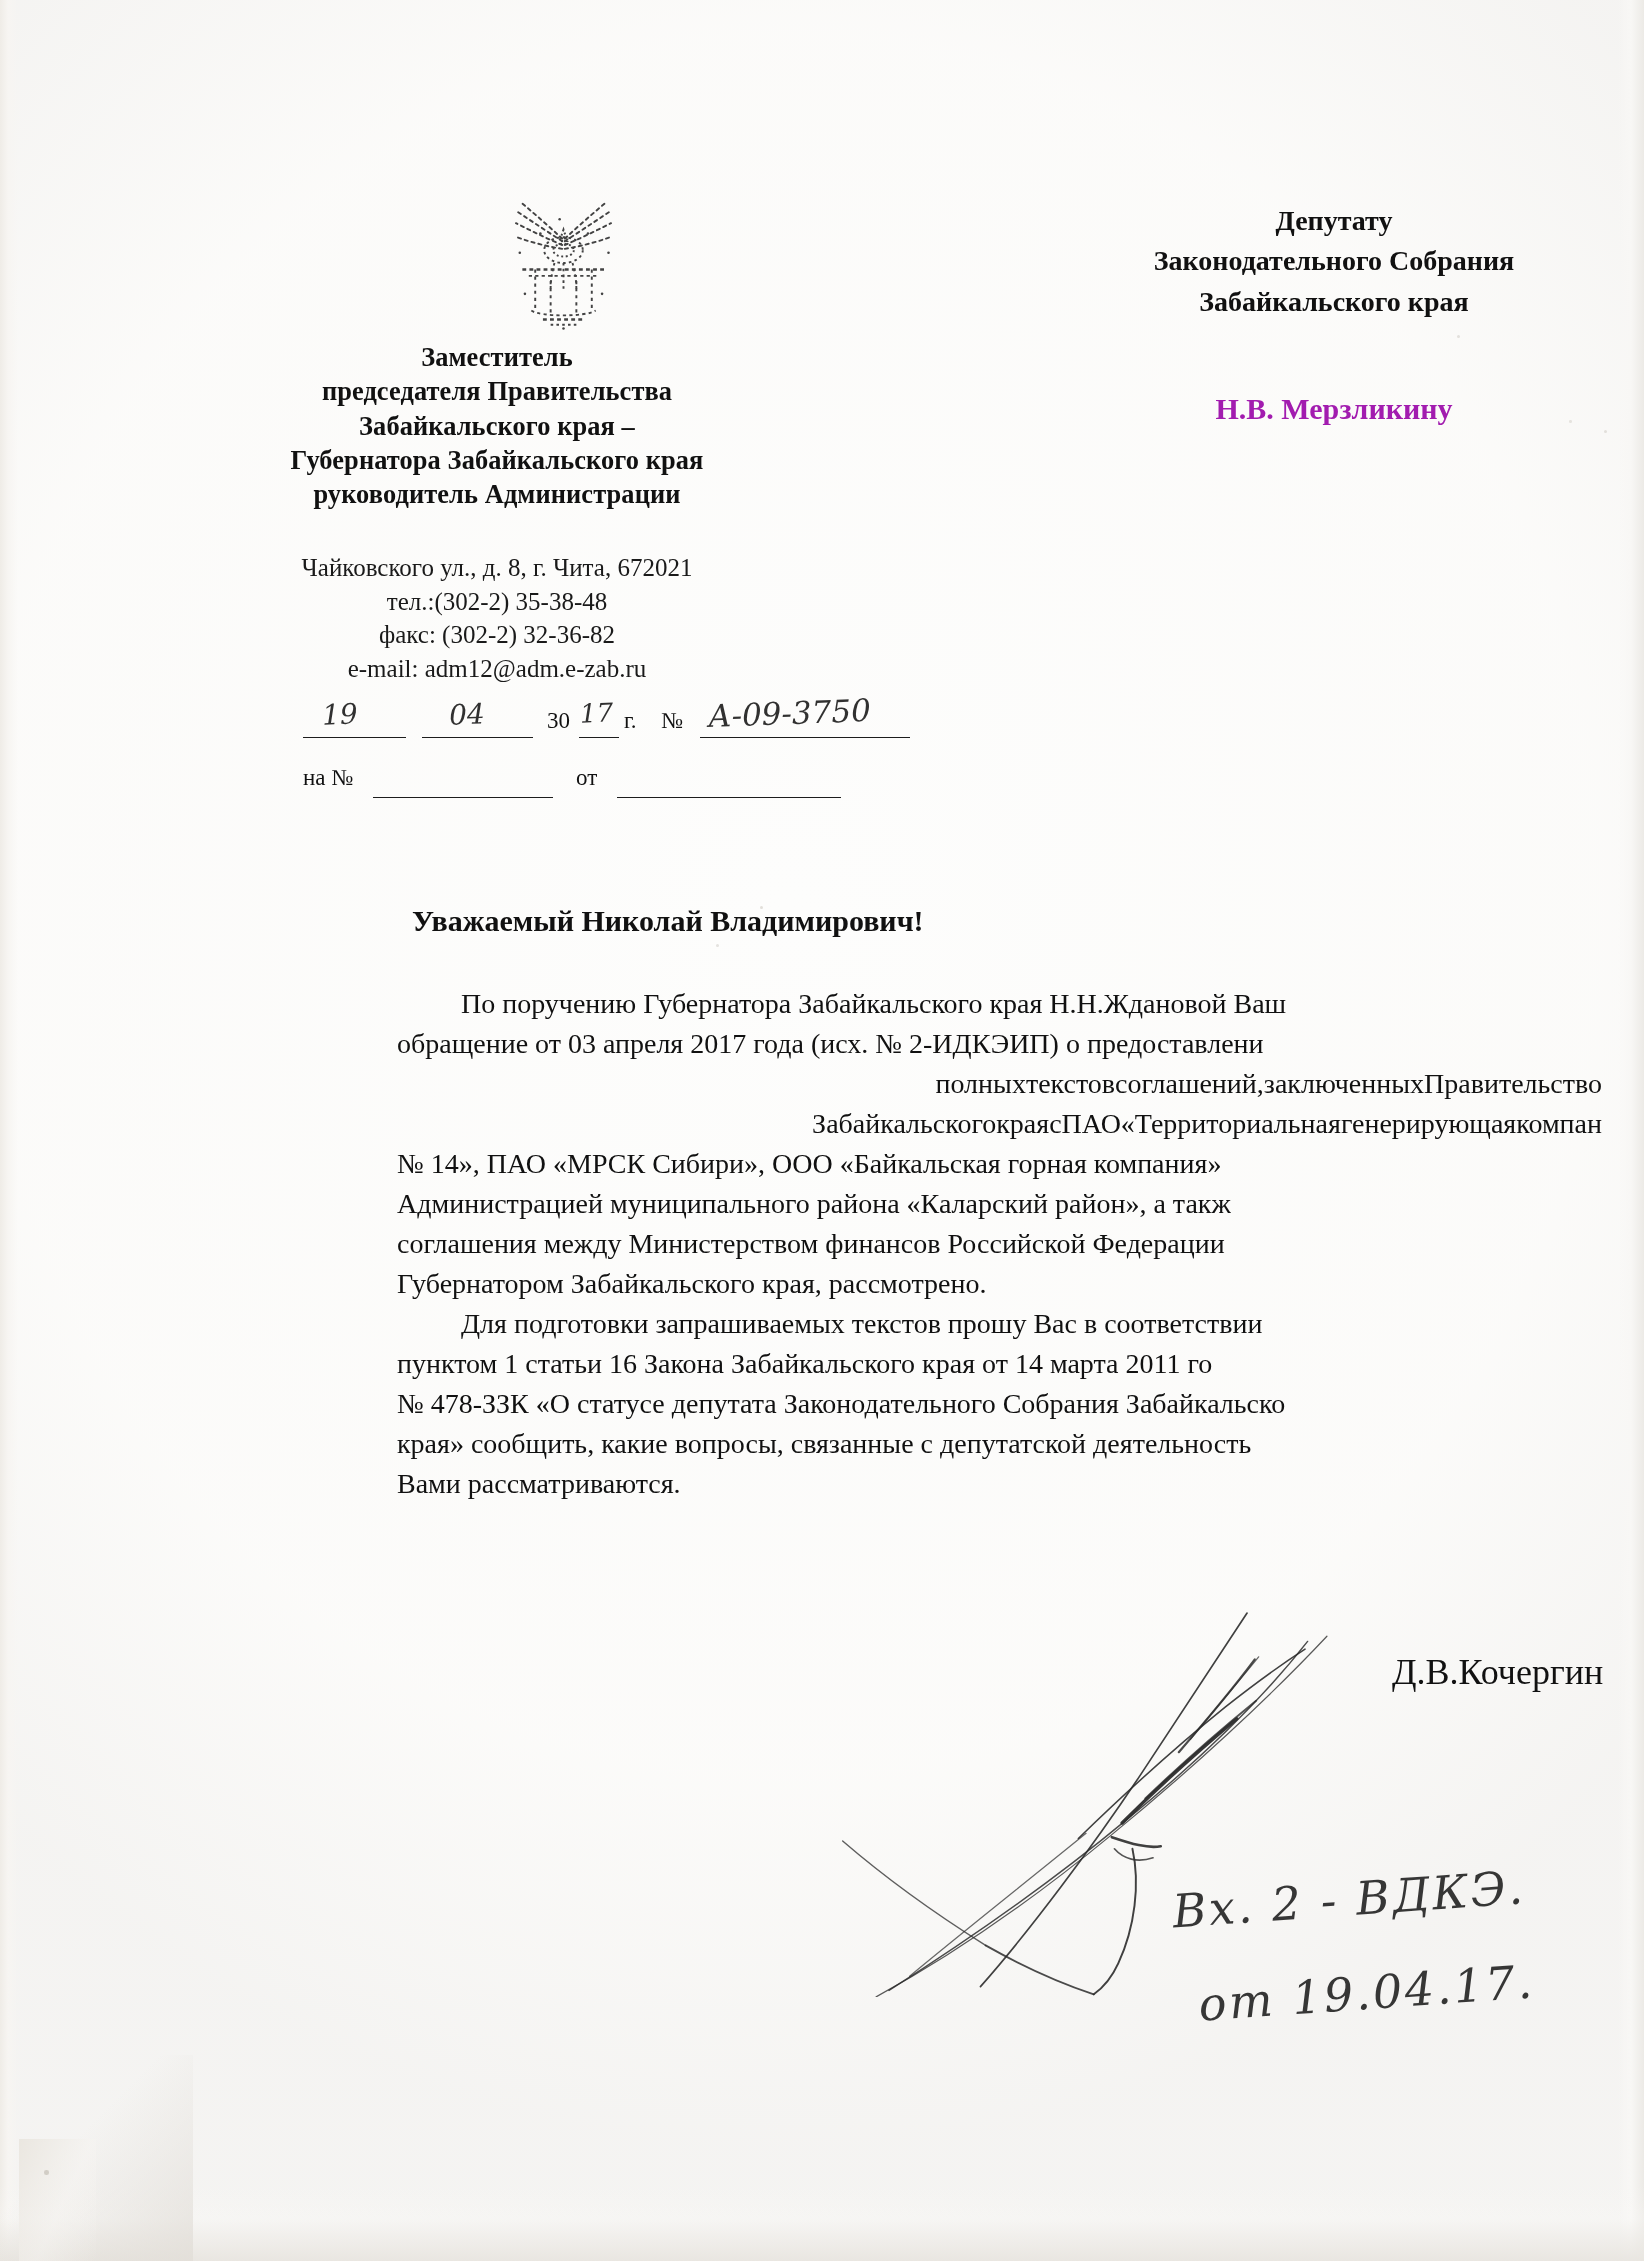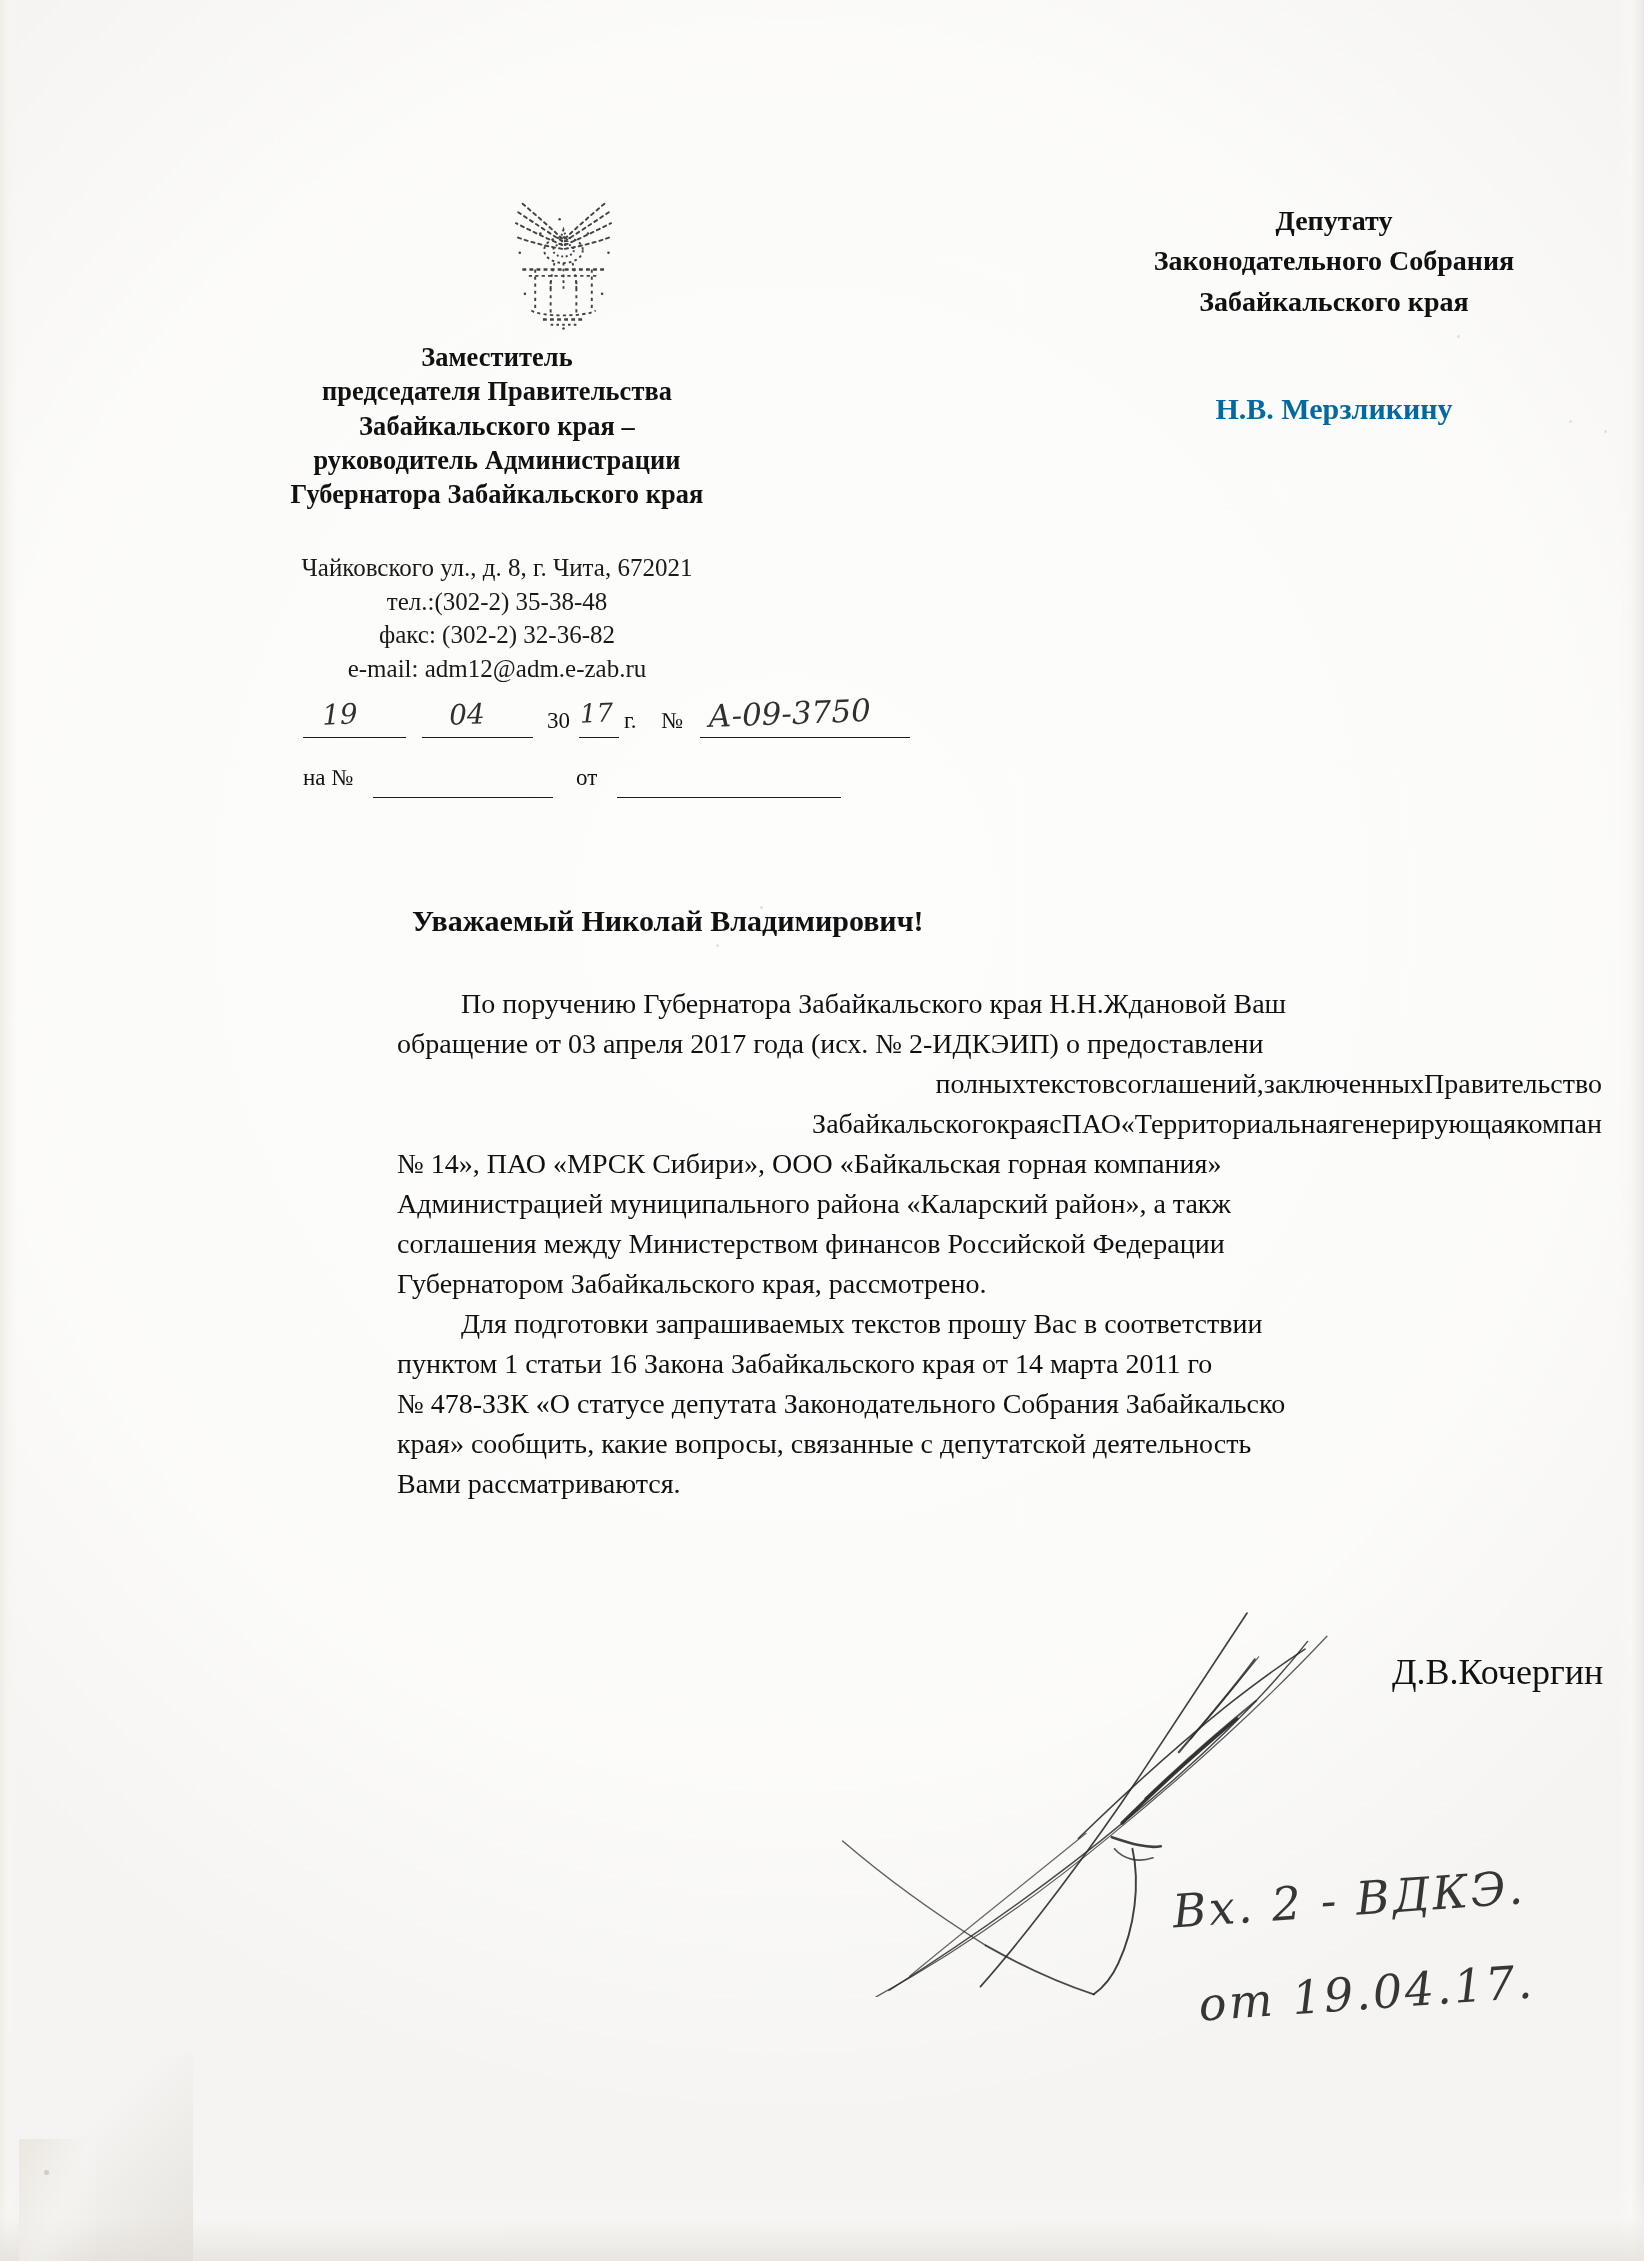--- a/index.html
+++ b/index.html
@@ -152,21 +152,21 @@
     color: #111;
   }
   .addressee-name {
     position: absolute;
     left: 1044px;
     top: 392px;
     width: 580px;
     text-align: center;
     font-weight: bold;
     font-size: 30px;
-    color: #0369a1;
+    color: #a21caf;
   }
 
   
   .salutation {
     position: absolute;
     left: 412px;
     top: 904px;
     width: 1160px;
     font-weight: bold;
     font-size: 30px;
@@ -291,22 +291,22 @@
             <circle cx="100" cy="44" r="2"></circle>
         </g>
       </g>
     </svg>
   </div>
 
   <div class="letterhead">
     <div class="lh-title">Заместитель</div>
     <div class="lh-title">председателя Правительства</div>
     <div class="lh-title">Забайкальского края –</div>
+    <div class="lh-title">Губернатора Забайкальского края</div>
     <div class="lh-title">руководитель Администрации</div>
-    <div class="lh-title">Губернатора Забайкальского края</div>
   </div>
 
   <div class="contacts">
     <div>Чайковского ул., д. 8, г. Чита, 672021</div>
     <div>тел.:(302-2) 35-38-48</div>
     <div>факс: (302-2) 32-36-82</div>
     <div>e-mail: adm12@adm.e-zab.ru</div>
   </div>
 
   <div class="regfields">

